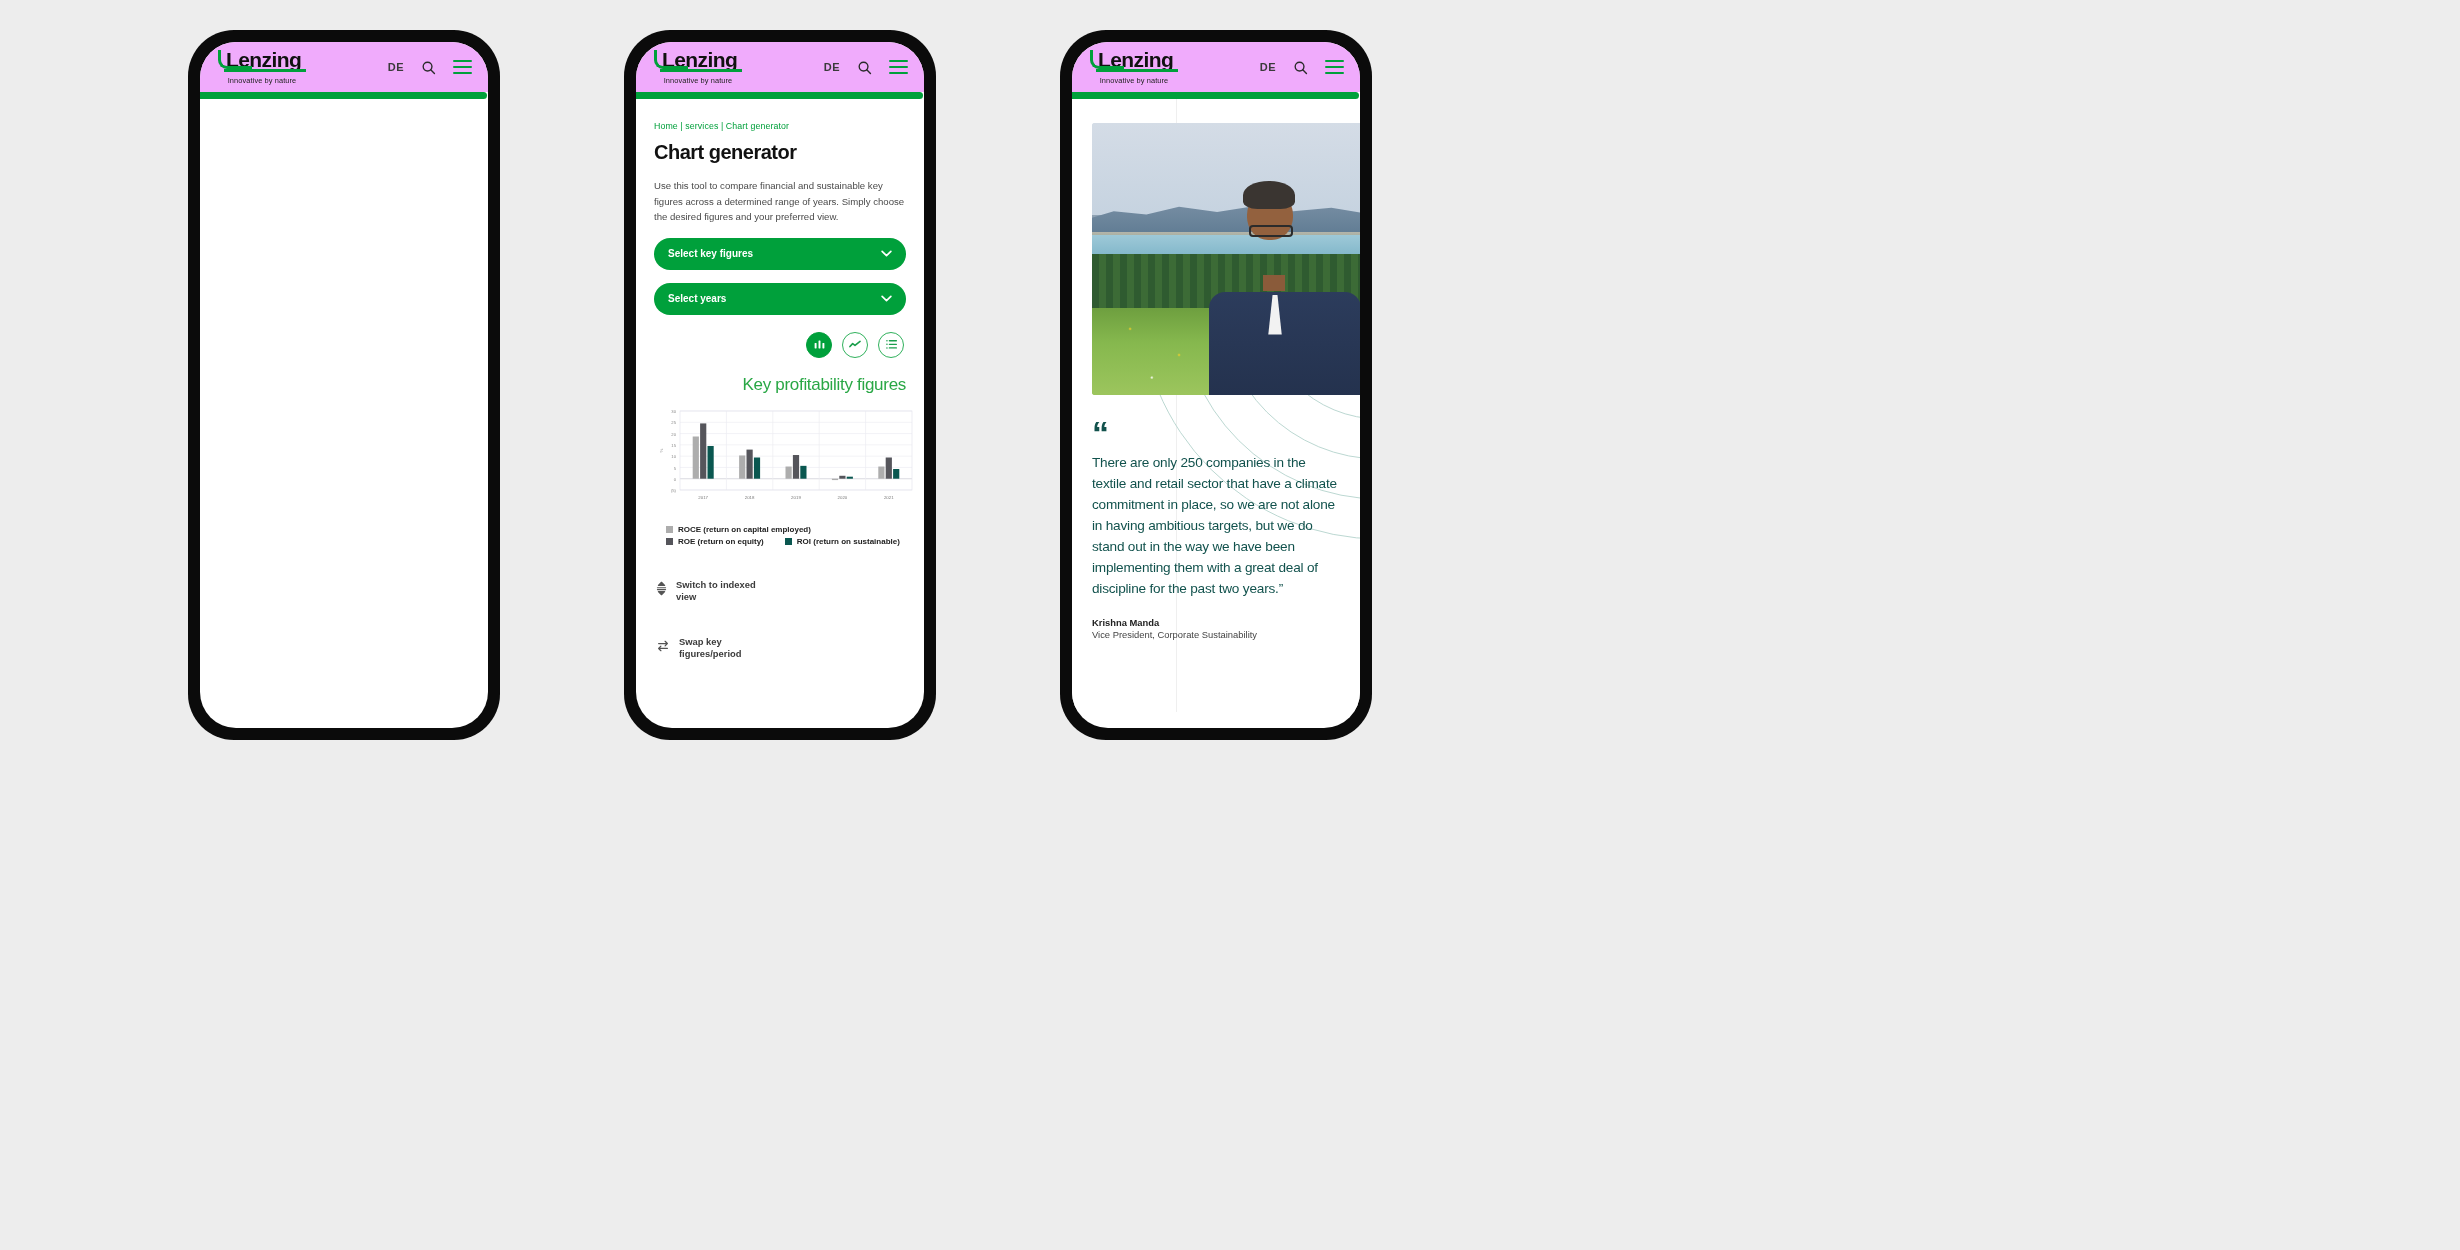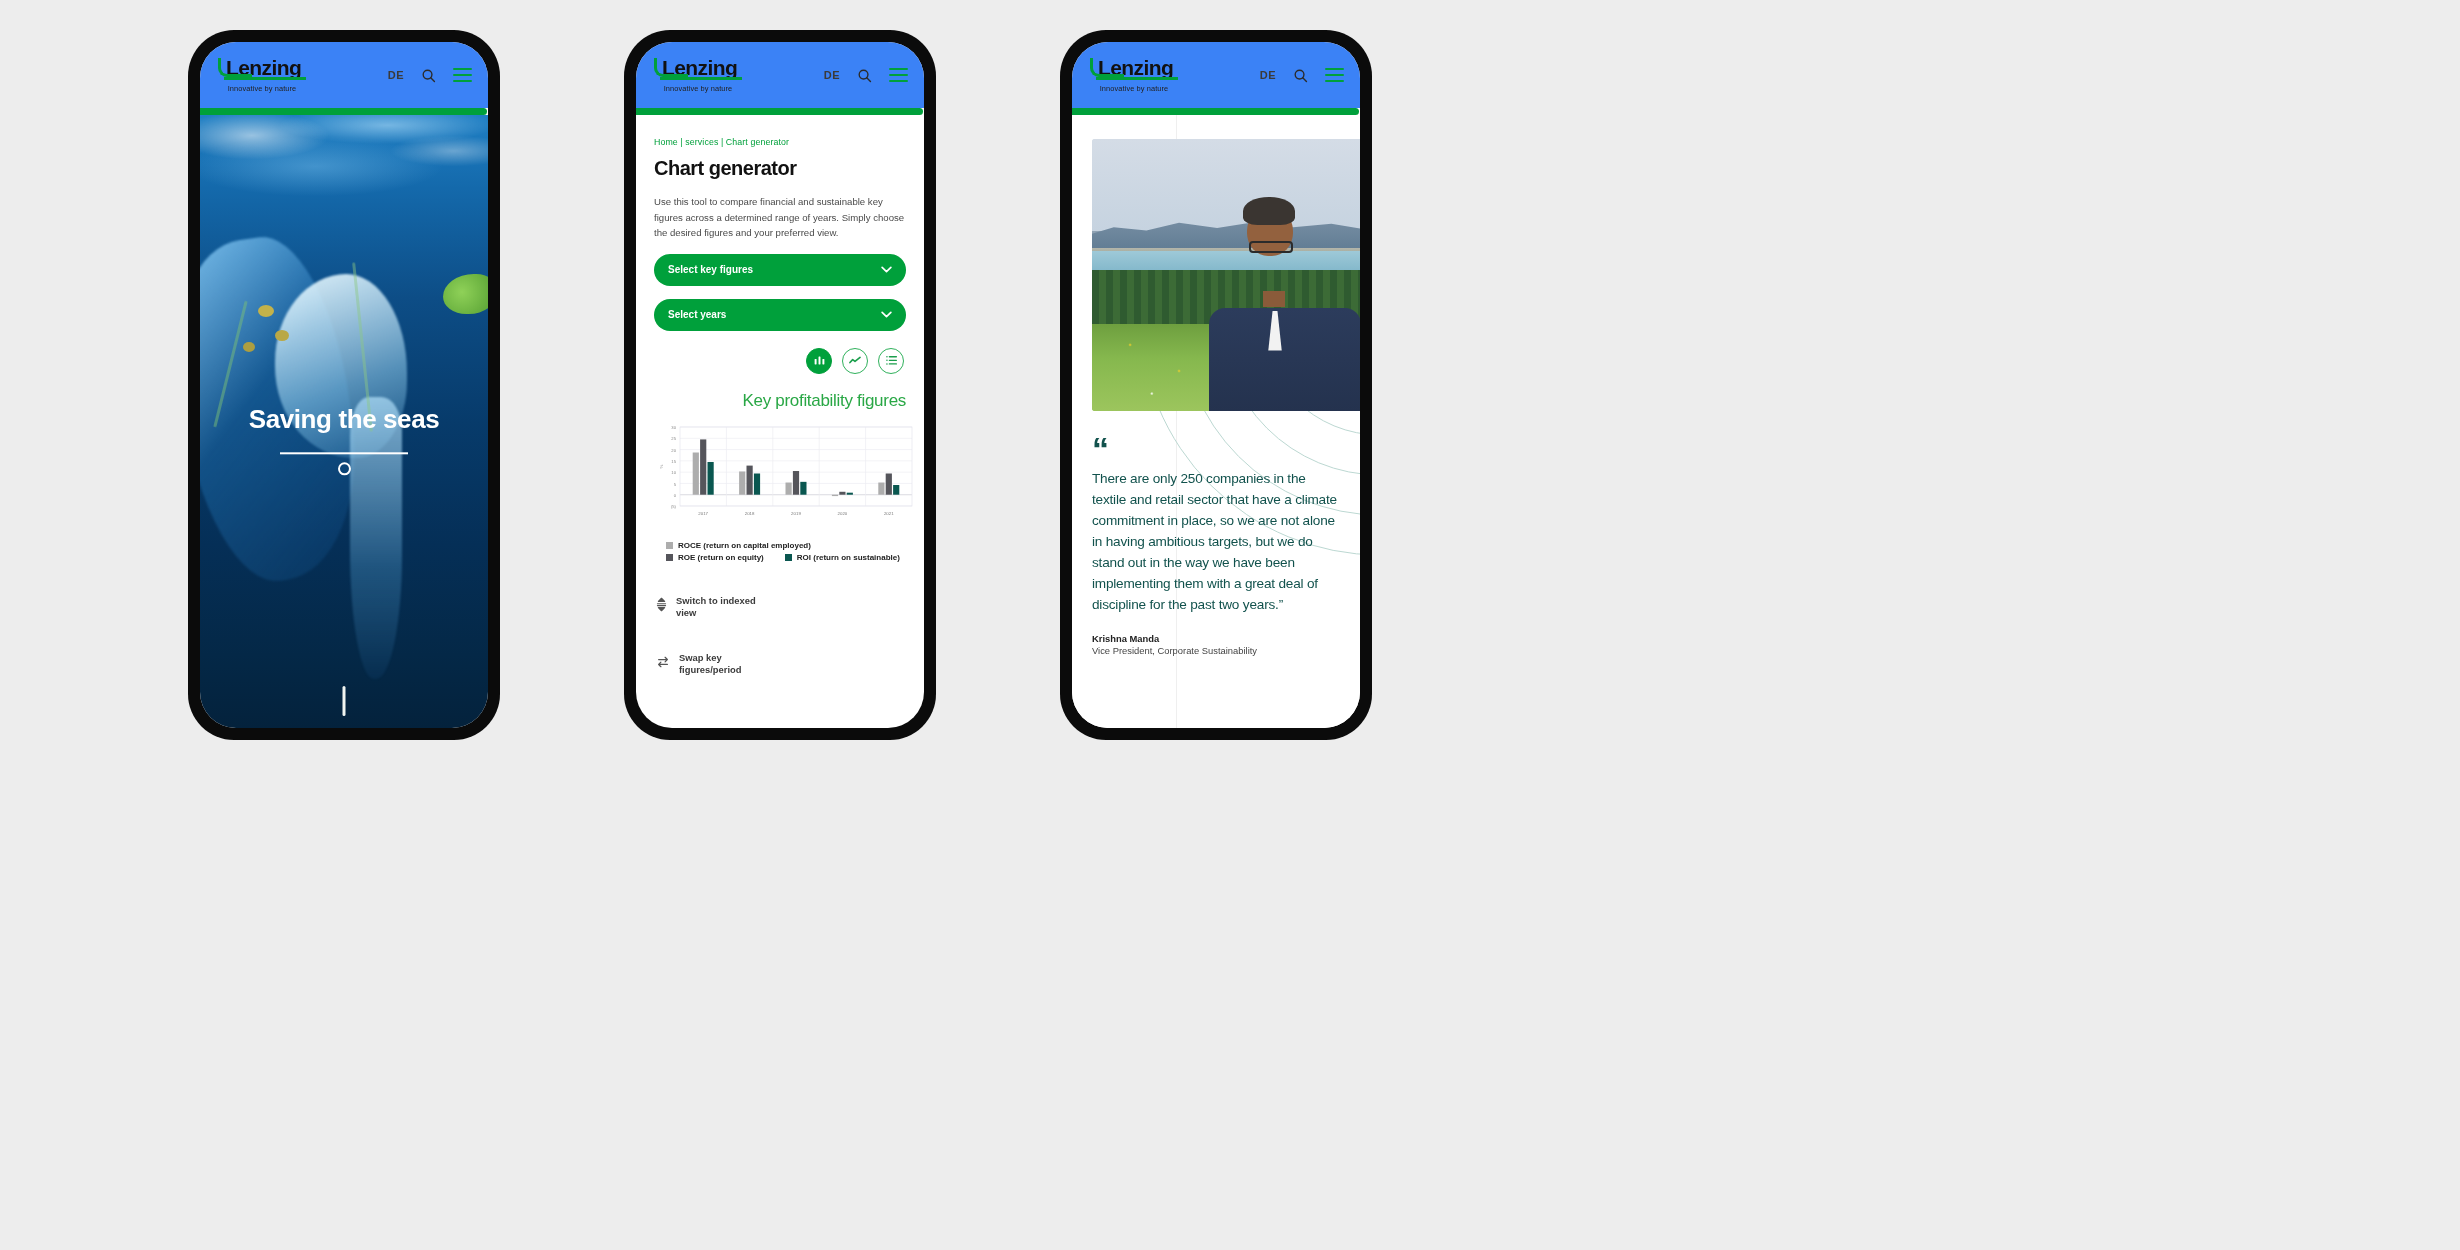--- a/index.html
+++ b/index.html
@@ -12,21 +12,21 @@
   .stage { position: relative; width: 2460px; height: 1250px; background: #ededed; }
 
   
   .phone { position: absolute; border-radius: 46px; background: #0b0b0b; padding: 12px; }
   .phone.p1 { left: 188px; top: 30px;  width: 312px; height: 710px; }
   .phone.p2 { left: 624px; top: 30px;  width: 312px; height: 710px; }
   .phone.p3 { left: 1060px; top: 30px; width: 312px; height: 710px; }
   .screen { position: relative; width: 100%; height: 100%; border-radius: 36px; background: #fff; overflow: hidden; }
 
   
-  .hdr { position: relative; height: 66px; background: #3b82f6; display: flex; align-items: center;
+  .hdr { position: relative; height: 50px; background: #f0abfc; display: flex; align-items: center;
          padding: 0 16px 0 18px; }
   .logo { position: relative; width: 88px; }
   .logo-word { font-size: 21px; font-weight: 700; letter-spacing: -0.6px; color: #111; line-height: 1;
                padding-left: 8px; }
   .logo-hook { position: absolute; left: 0; top: 1px; width: 34px; height: 19px;
                border-left: 3.2px solid #00a03b; border-bottom: 3.2px solid #00a03b;
                border-bottom-left-radius: 9px; }
   .logo-rule { position: absolute; left: 6px; top: 20px; width: 82px; height: 2.6px; background: #00a03b; }
   .logo-tag { margin-top: 6px; font-size: 7.4px; color: #222; text-align: center; width: 88px;
               letter-spacing: 0.1px; }
@@ -168,38 +168,20 @@
           </span>
           <span class="burger">
               <i></i>
               <i></i>
               <i></i>
             </span>
         </div>
       </div>
       <div class="greenbar"></div>
 
-      <div class="hero">
-        <div class="wave"></div>
-        <div class="bagA"></div>
-        <div class="bagB"></div>
-        <div class="bagC"></div>
-        <div class="weedA"></div>
-        <div class="weedB"></div>
-        <div class="bud1"></div>
-        <div class="bud2"></div>
-        <div class="bud3"></div>
-        <div class="leaf"></div>
-        <div class="hero-center">
-          <div class="hero-title">Saving the seas</div>
-          <div class="hero-rule"></div>
-          <div class="hero-dot"></div>
-        </div>
-        <div class="scrollbar"></div>
-      </div>
     </div>
   </div>
 
   <div class="phone p2">
     <div class="screen">
 
       <div class="hdr">
         <div class="logo">
           <div class="logo-hook"></div>
           <div class="logo-word">Lenzing</div>

